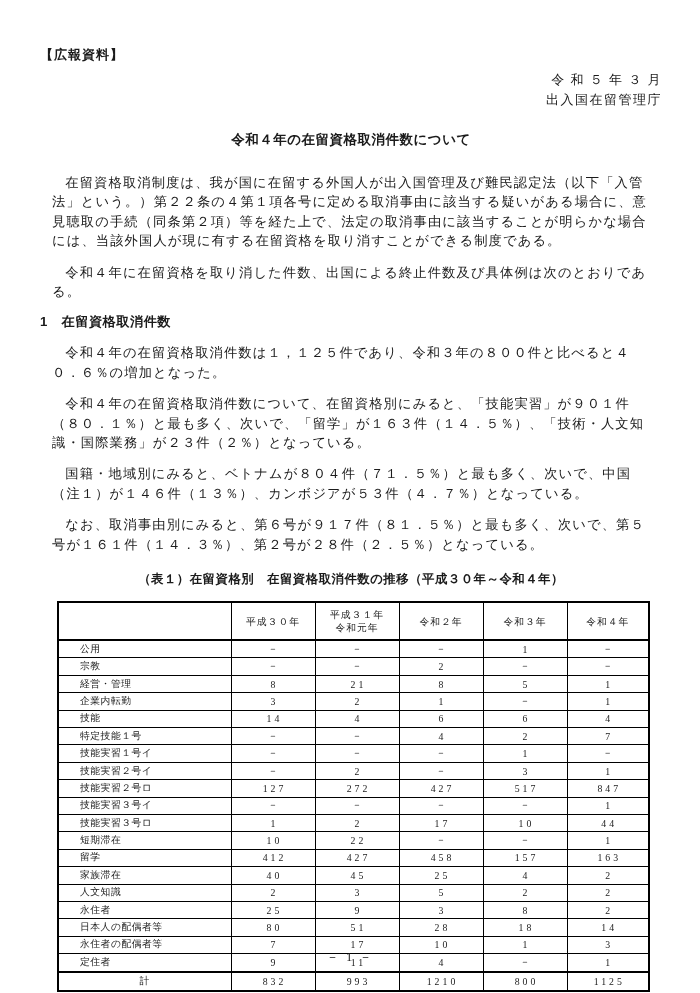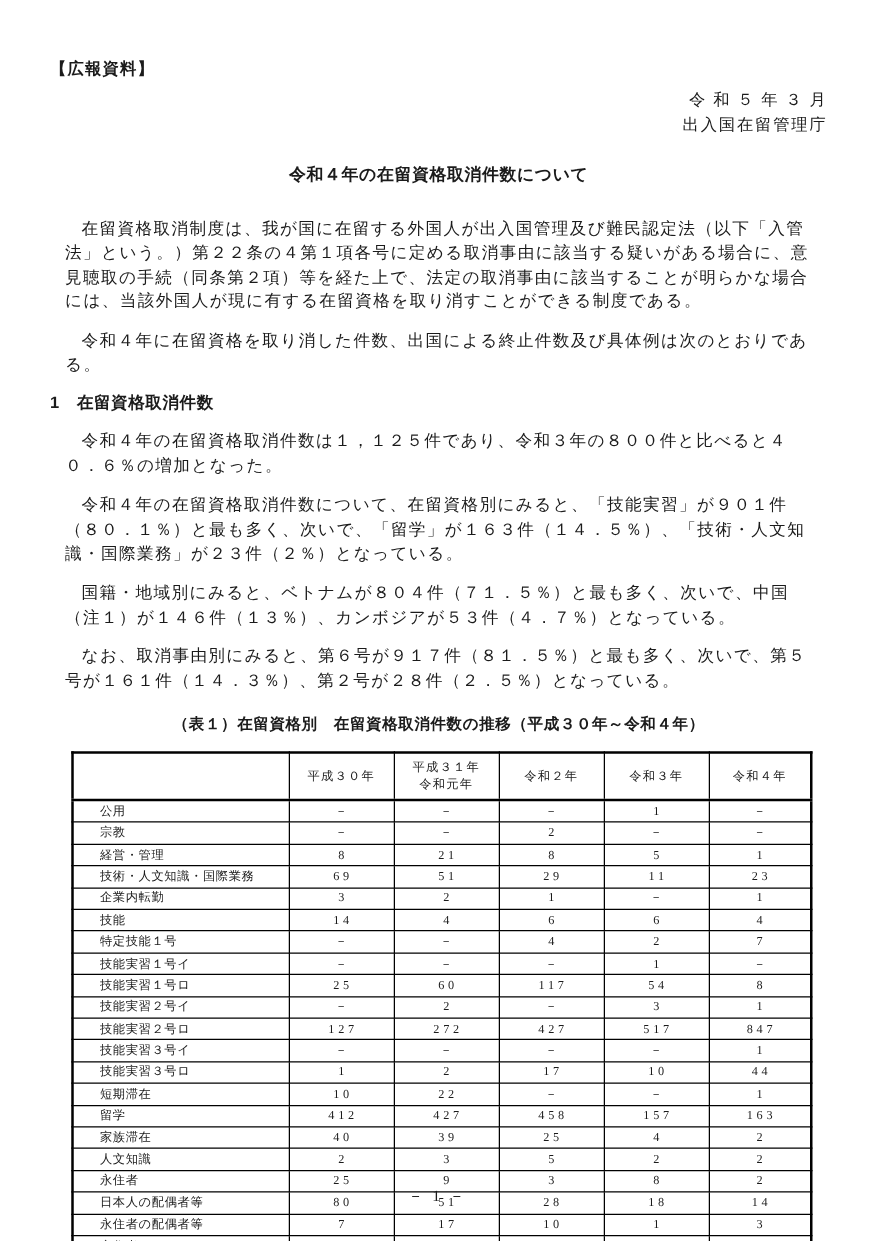--- a/index.html
+++ b/index.html
@@ -146,28 +146,20 @@
         </tr>
         <tr>
           <td class="label">経営・管理</td>
           <td class="num">8</td>
           <td class="num">21</td>
           <td class="num">8</td>
           <td class="num">5</td>
           <td class="num">1</td>
         </tr>
         <tr>
-          <td class="label">技術・人文知識・国際業務</td>
-          <td class="num">69</td>
-          <td class="num">51</td>
-          <td class="num">29</td>
-          <td class="num">11</td>
-          <td class="num">23</td>
-        </tr>
-        <tr>
           <td class="label">企業内転勤</td>
           <td class="num">3</td>
           <td class="num">2</td>
           <td class="num">1</td>
           <td class="num">－</td>
           <td class="num">1</td>
         </tr>
         <tr>
           <td class="label">技能</td>
           <td class="num">14</td>
@@ -184,28 +176,20 @@
           <td class="num">2</td>
           <td class="num">7</td>
         </tr>
         <tr>
           <td class="label">技能実習１号イ</td>
           <td class="num">－</td>
           <td class="num">－</td>
           <td class="num">－</td>
           <td class="num">1</td>
           <td class="num">－</td>
-        </tr>
-        <tr>
-          <td class="label">技能実習１号ロ</td>
-          <td class="num">25</td>
-          <td class="num">60</td>
-          <td class="num">117</td>
-          <td class="num">54</td>
-          <td class="num">8</td>
         </tr>
         <tr>
           <td class="label">技能実習２号イ</td>
           <td class="num">－</td>
           <td class="num">2</td>
           <td class="num">－</td>
           <td class="num">3</td>
           <td class="num">1</td>
         </tr>
         <tr>
@@ -244,21 +228,21 @@
           <td class="label">留学</td>
           <td class="num">412</td>
           <td class="num">427</td>
           <td class="num">458</td>
           <td class="num">157</td>
           <td class="num">163</td>
         </tr>
         <tr>
           <td class="label">家族滞在</td>
           <td class="num">40</td>
-          <td class="num">39</td>
+          <td class="num">45</td>
           <td class="num">25</td>
           <td class="num">4</td>
           <td class="num">2</td>
         </tr>
         <tr>
           <td class="label">人文知識</td>
           <td class="num">2</td>
           <td class="num">3</td>
           <td class="num">5</td>
           <td class="num">2</td>

